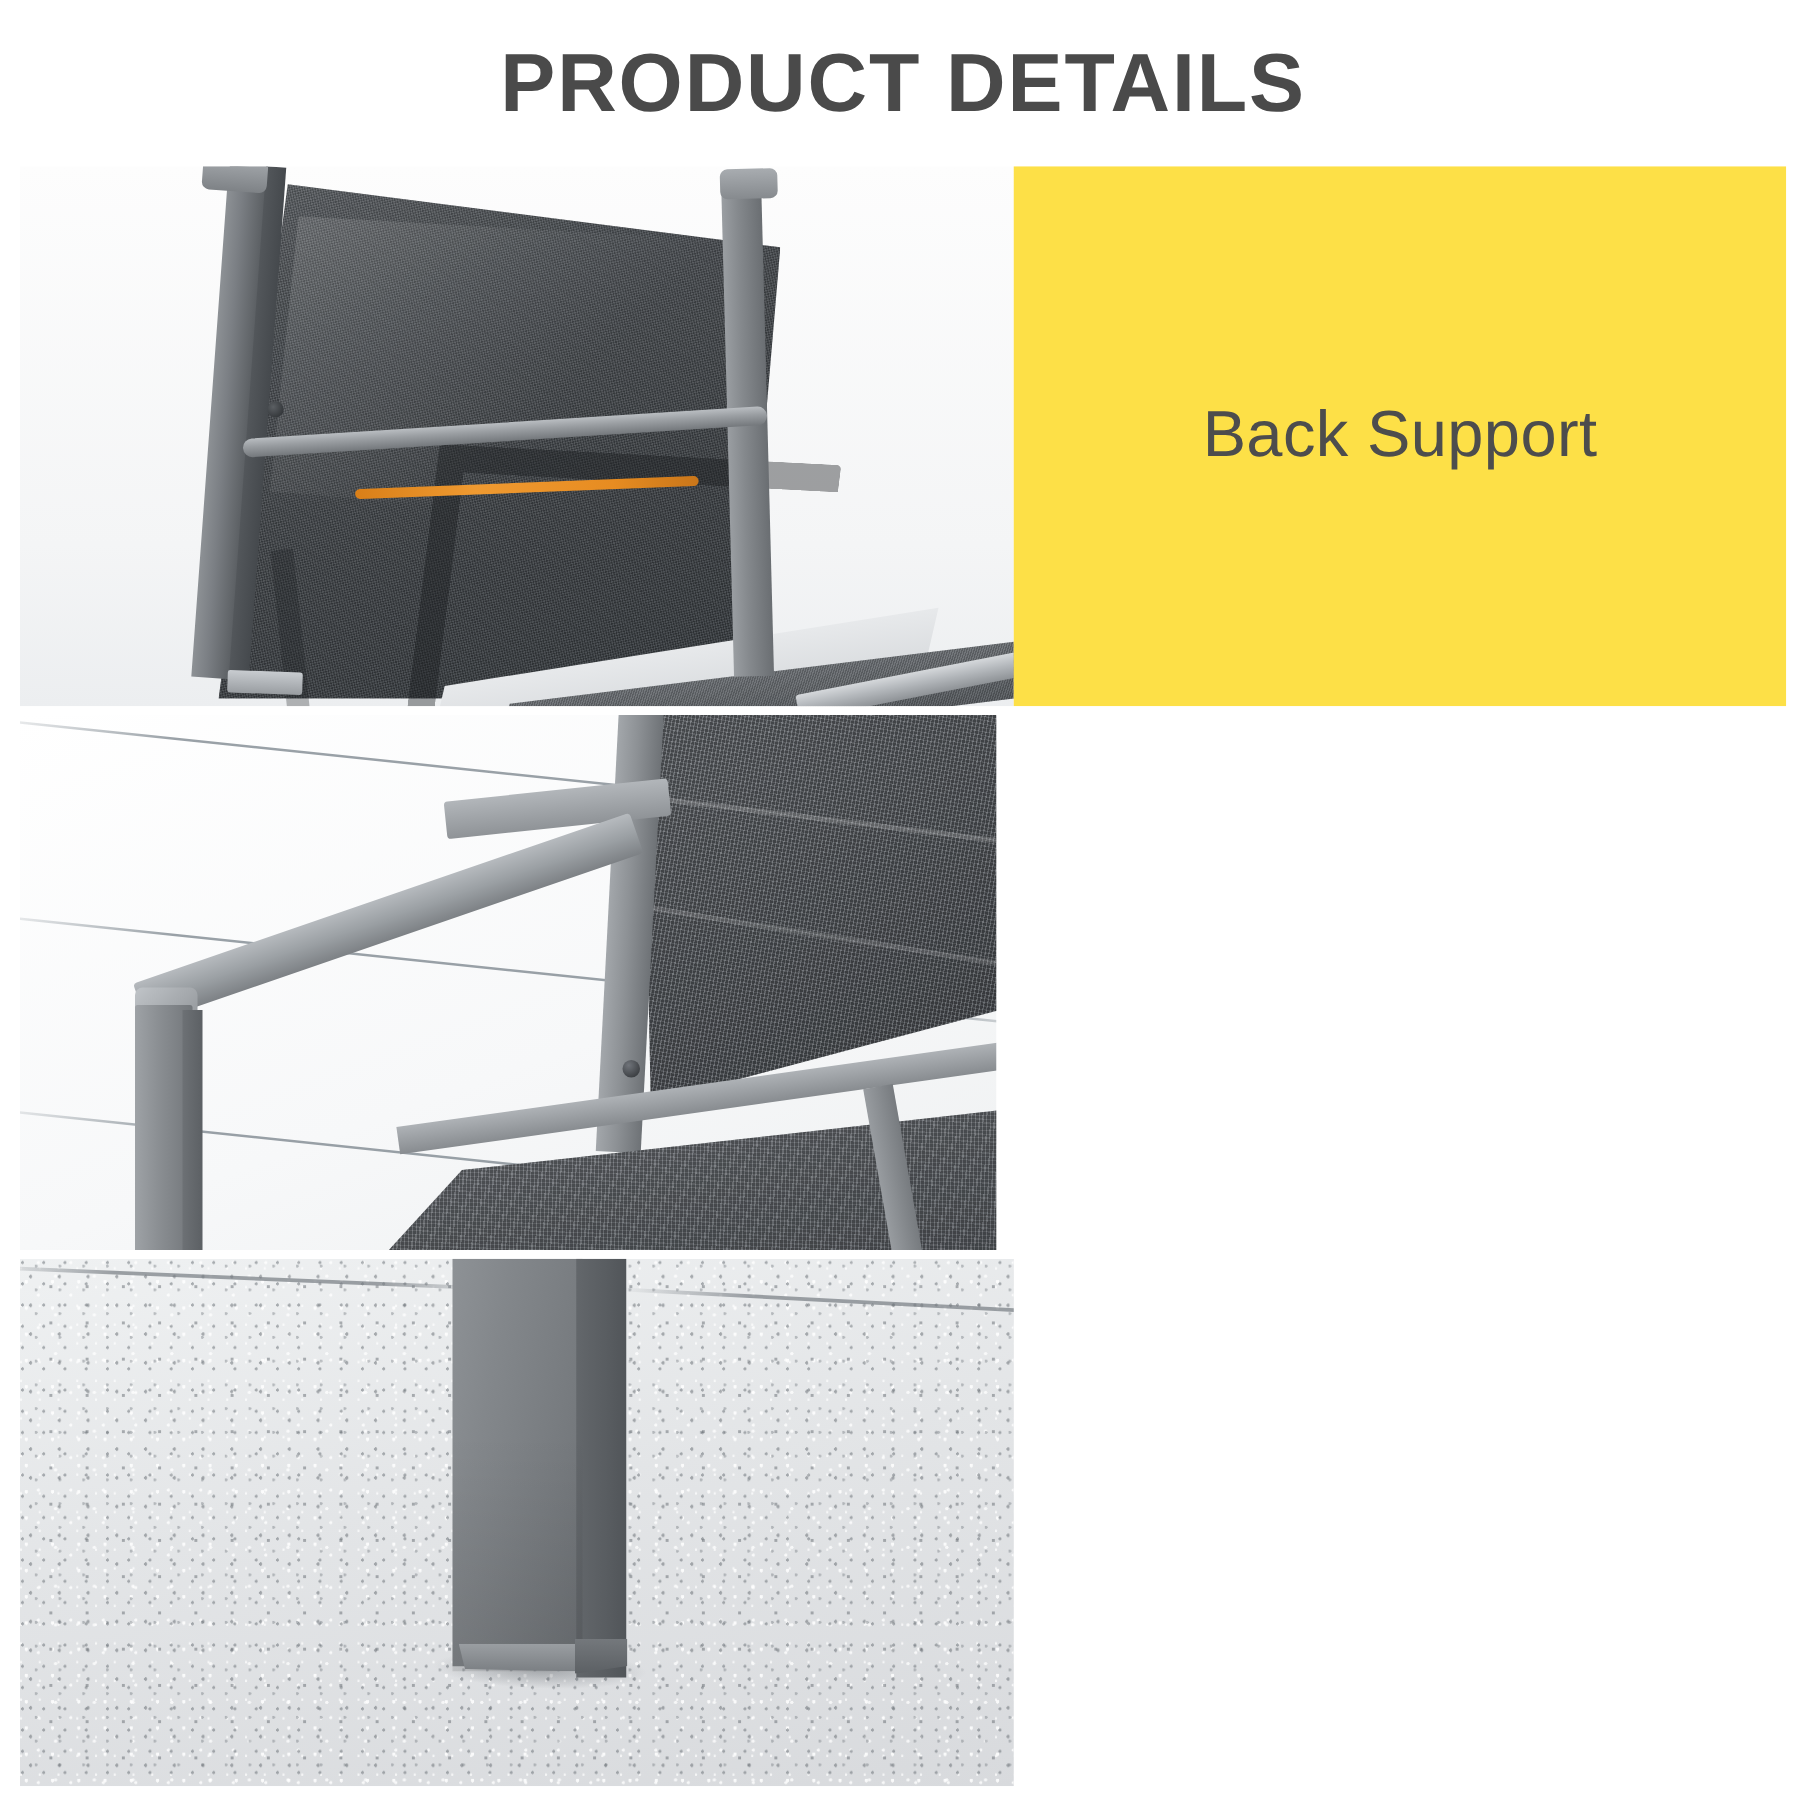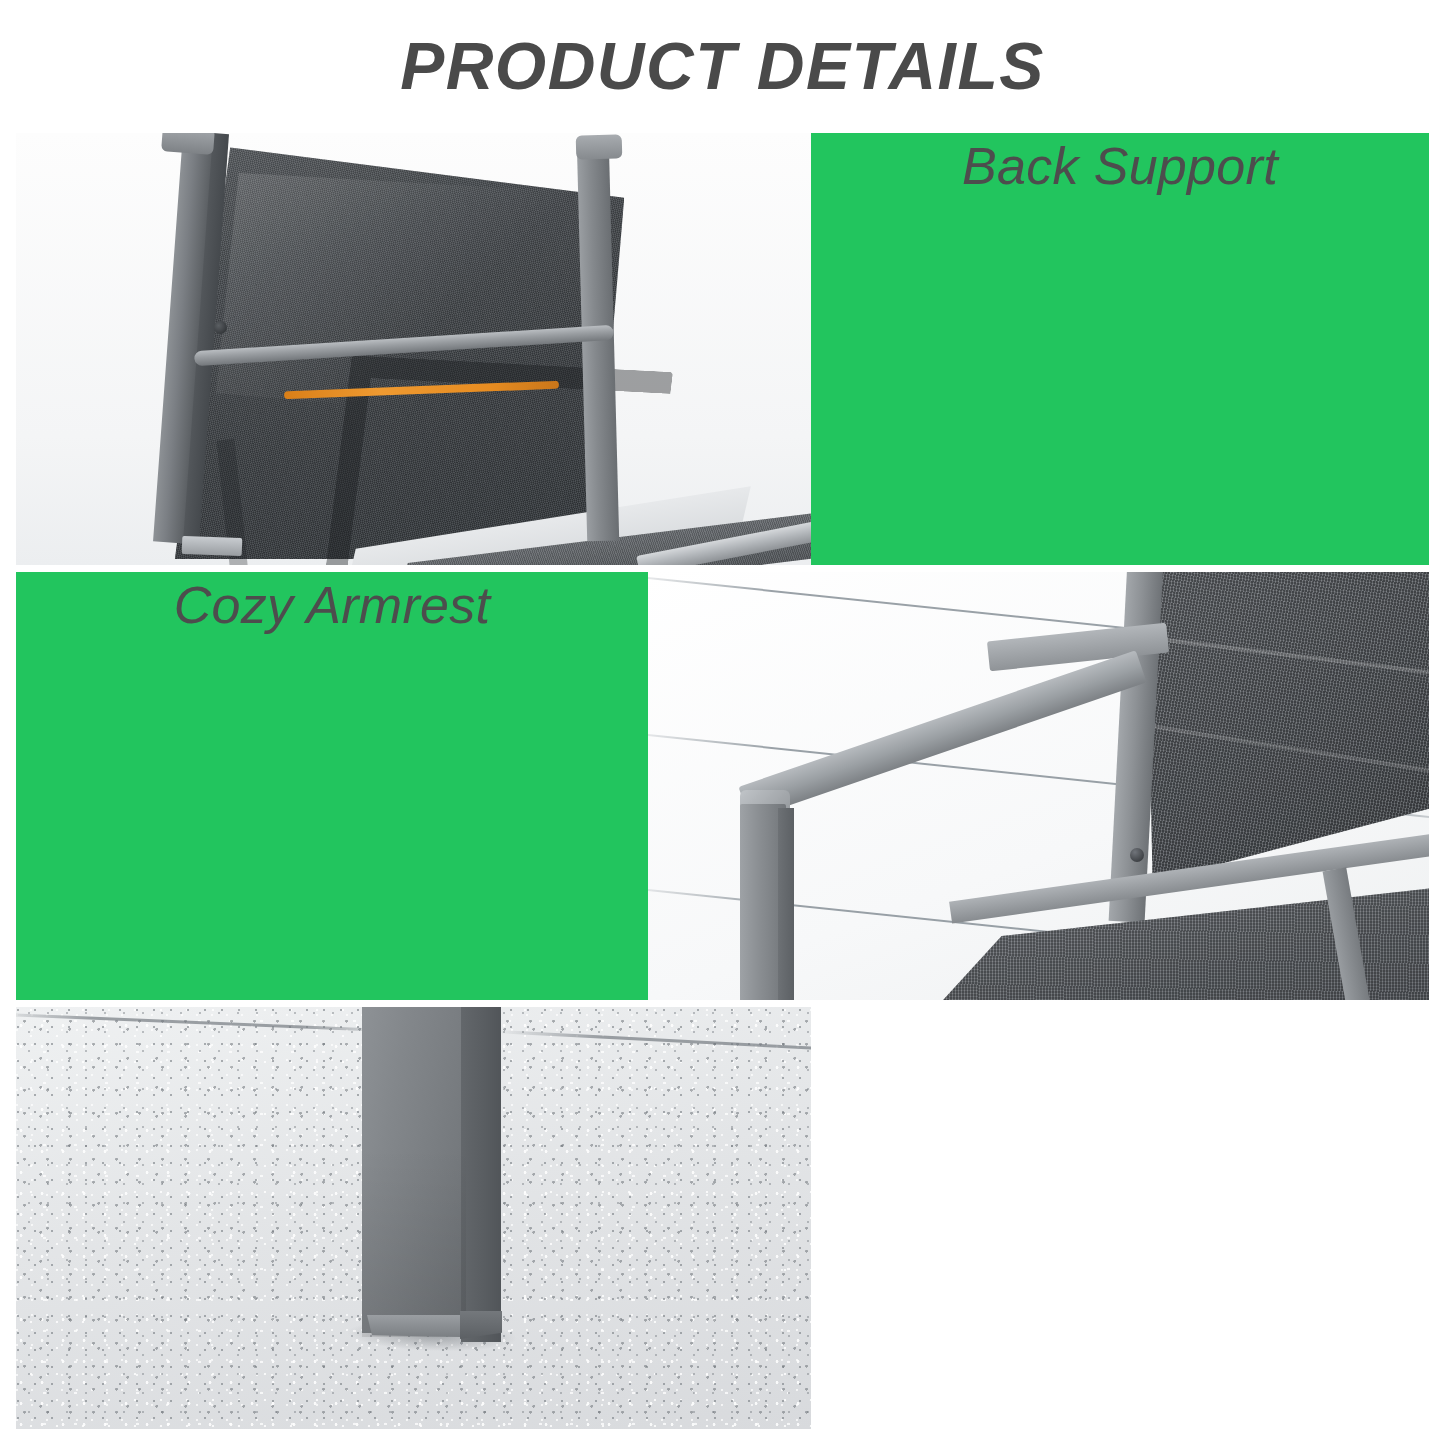--- a/index.html
+++ b/index.html
@@ -12,21 +12,20 @@
     height: 1445px;
     font-family: "Liberation Sans", sans-serif;
     overflow: hidden;
   }
   .page {
     position: relative;
     width: 1445px;
     height: 1445px;
     background: #ffffff;
     box-sizing: border-box;
-    font-style: italic;
   }
 
   
   .title {
     position: absolute;
     left: 0;
     top: 26px;
     width: 1445px;
     text-align: center;
     font-size: 66px;
@@ -45,23 +44,23 @@
     display: flex;
     overflow: hidden;
   }
   .row-1 { top: 133px;  height: 432px; }
   .row-2 { top: 572px;  height: 428px; }
   .row-3 { top: 1007px; height: 422px; }
 
   .cell { position: relative; overflow: hidden; height: 100%; }
 
   .label-cell {
-    background: #22c55e;
+    background: #fde047;
     display: flex;
-    align-items: flex-start;
+    align-items: center;
     justify-content: center;
     text-align: center;
   }
   .label-text {
     color: #4d4d4d;
     font-size: 52px;
     font-weight: 300;
     line-height: 1.3;
     letter-spacing: 0.3px;
     padding: 0 24px;
@@ -451,23 +450,20 @@
     </div>
 
     <div class="cell label-cell r1-label">
       <div class="label-text">Back Support</div>
     </div>
 
   </div>
 
   <div class="row row-2">
 
-    <div class="cell label-cell r2-label">
-      <div class="label-text">Cozy Armrest</div>
-    </div>
 
     <div class="cell photo-cell r2-photo">
       <div class="r2-wall"></div>
       <div class="r2-plank r2-p1"></div>
       <div class="r2-plank r2-p2"></div>
       <div class="r2-plank r2-p3"></div>
 
       <div class="r2-backmesh"></div>
       <div class="r2-backmesh-fold"></div>
       <div class="r2-backmesh-fold2"></div>

